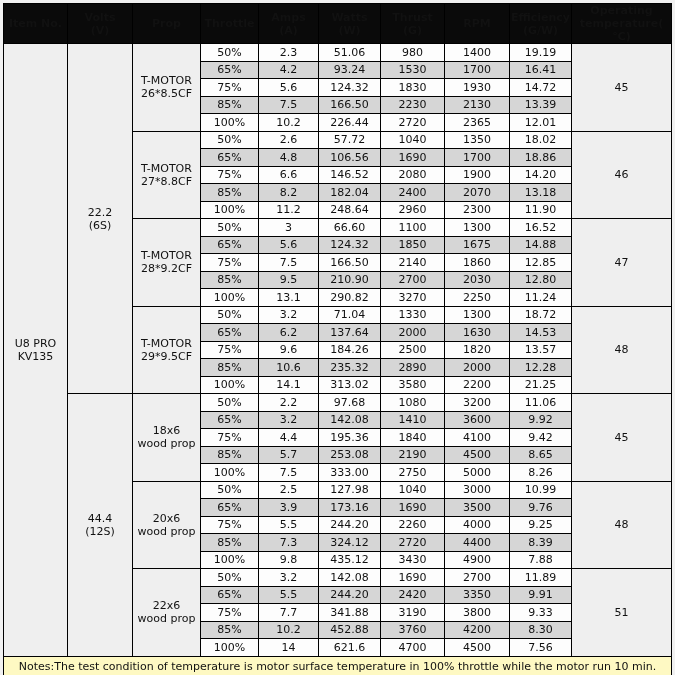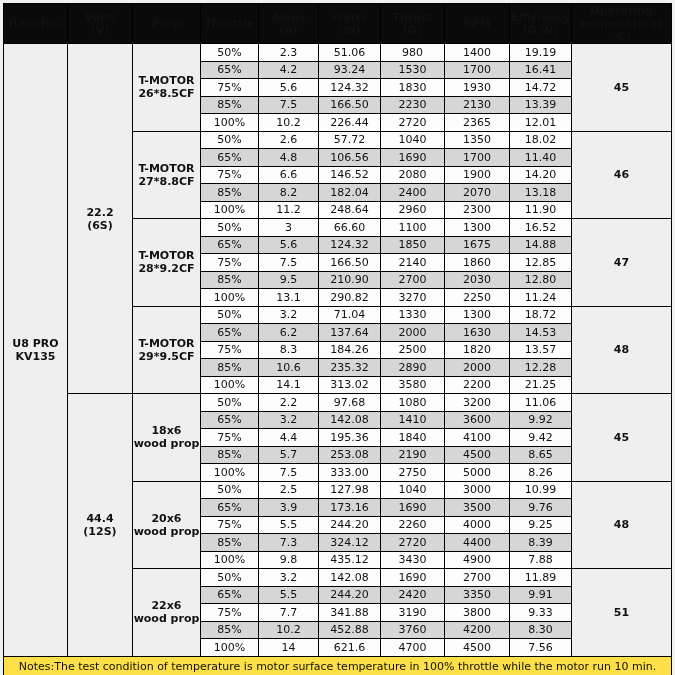--- a/index.html
+++ b/index.html
@@ -35,23 +35,23 @@
   }
   thead th {
     background: var(--header-bg, #0a0a0a);
     color: var(--header-text, #fff);
     font-weight: bold;
     height: 31px;
   }
   tbody tr { height: 17.5px; }
   tbody td.plain  { background: var(--row, #fdfdfd); }
   tbody td.stripe { background: var(--stripe, #d6d6d6); }
-  tbody td.merged { background: var(--merged, #efefef); font-weight: bold; }
+  tbody td.merged { background: var(--merged, #efefef); }
   tfoot td {
-    background: #fde047;
+    background: #fef9c3;
     text-align: left;
     font-size: 10.5px;
     height: 19px;
     padding: 0 0 0 5px;
     white-space: nowrap;
   }
 </style>
 </head>
 <body>
 
@@ -147,21 +147,21 @@
           <td class="plain">1350</td>
           <td class="plain">18.02</td>
           <td rowspan="5" class="merged">46</td>
         </tr>
         <tr>
           <td class="stripe">65%</td>
           <td class="stripe">4.8</td>
           <td class="stripe">106.56</td>
           <td class="stripe">1690</td>
           <td class="stripe">1700</td>
-          <td class="stripe">11.40</td>
+          <td class="stripe">18.86</td>
         </tr>
         <tr>
           <td class="plain">75%</td>
           <td class="plain">6.6</td>
           <td class="plain">146.52</td>
           <td class="plain">2080</td>
           <td class="plain">1900</td>
           <td class="plain">14.20</td>
         </tr>
         <tr>
@@ -237,21 +237,21 @@
         <tr>
           <td class="stripe">65%</td>
           <td class="stripe">6.2</td>
           <td class="stripe">137.64</td>
           <td class="stripe">2000</td>
           <td class="stripe">1630</td>
           <td class="stripe">14.53</td>
         </tr>
         <tr>
           <td class="plain">75%</td>
-          <td class="plain">8.3</td>
+          <td class="plain">9.6</td>
           <td class="plain">184.26</td>
           <td class="plain">2500</td>
           <td class="plain">1820</td>
           <td class="plain">13.57</td>
         </tr>
         <tr>
           <td class="stripe">85%</td>
           <td class="stripe">10.6</td>
           <td class="stripe">235.32</td>
           <td class="stripe">2890</td>

